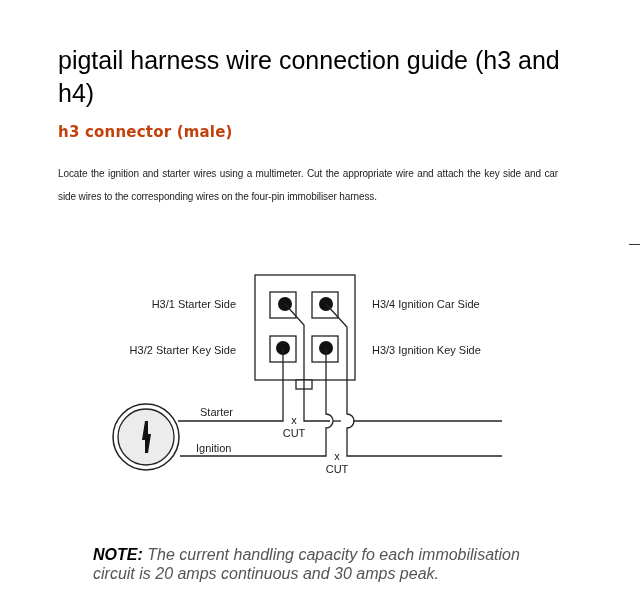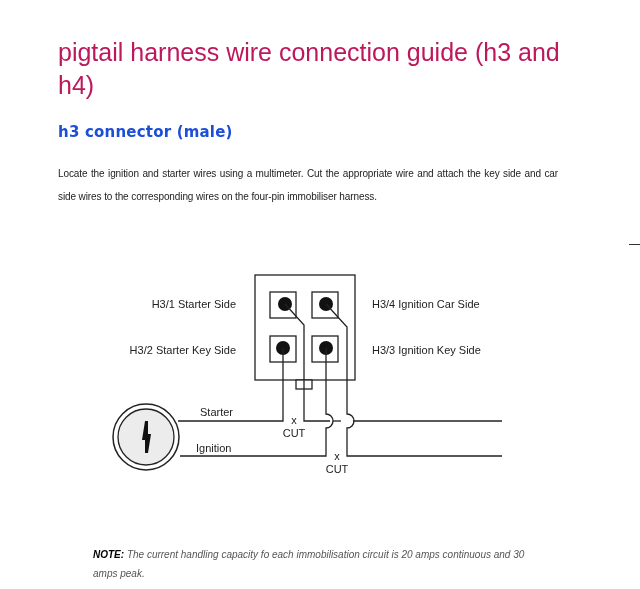--- a/index.html
+++ b/index.html
@@ -1,39 +1,39 @@
 <!DOCTYPE html>
 <html><head>
   <meta charset="utf-8">
   <style>
     html, body { margin: 0; padding: 0; background: #ffffff; }
     body { width: 640px; height: 589px; position: relative; overflow: hidden; color: #111; }
     .title {
-      position: absolute; left: 58px; top: 36px; width: 520px;
+      position: absolute; left: 58px; top: 44px; width: 520px;
       font-family: "Liberation Sans", sans-serif; font-size: 25px; line-height: 33px;
-      font-weight: normal; color: #be185d; margin: 0;
+      font-weight: normal; color: #000000; margin: 0;
     }
     .subtitle {
       position: absolute; left: 58px; top: 123px;
       font-family: "DejaVu Sans", sans-serif; font-size: 15px; font-weight: bold;
-      color: #1d4ed8; margin: 0; letter-spacing: 0.2px;
+      color: #c2410c; margin: 0; letter-spacing: 0.2px;
     }
     .body-text {
       position: absolute; left: 58px; top: 162px; width: 500px;
       font-family: "Liberation Sans", sans-serif; font-size: 10px; line-height: 23px;
       text-align: justify; color: #222; margin: 0; letter-spacing: -0.1px;
     }
     .edge-mark {
       position: absolute; left: 629px; top: 244px; width: 11px; height: 1px; background: #333;
     }
     .diagram { position: absolute; left: 0; top: 0; }
     .dlabel { font-family: "Liberation Sans", sans-serif; font-size: 11px; fill: #222; }
     .note {
       position: absolute; left: 93px; top: 545px; width: 440px;
-      font-family: "Liberation Sans", sans-serif; font-style: italic; font-size: 10px;
+      font-family: "Liberation Sans", sans-serif; font-style: italic; font-size: 16px;
       line-height: 19px; color: #555; margin: 0;
     }
     .note b { color: #000; font-weight: bold; }
   </style>
 </head>
 <body>
 
 <h1 class="title">pigtail harness wire connection guide (h3 and h4)</h1>
 <h2 class="subtitle">h3 connector (male)</h2>
 <p class="body-text">Locate the ignition and starter wires using a multimeter. Cut the appropriate wire and attach the key side and car side wires to the corresponding wires on the four-pin immobiliser harness.</p>

